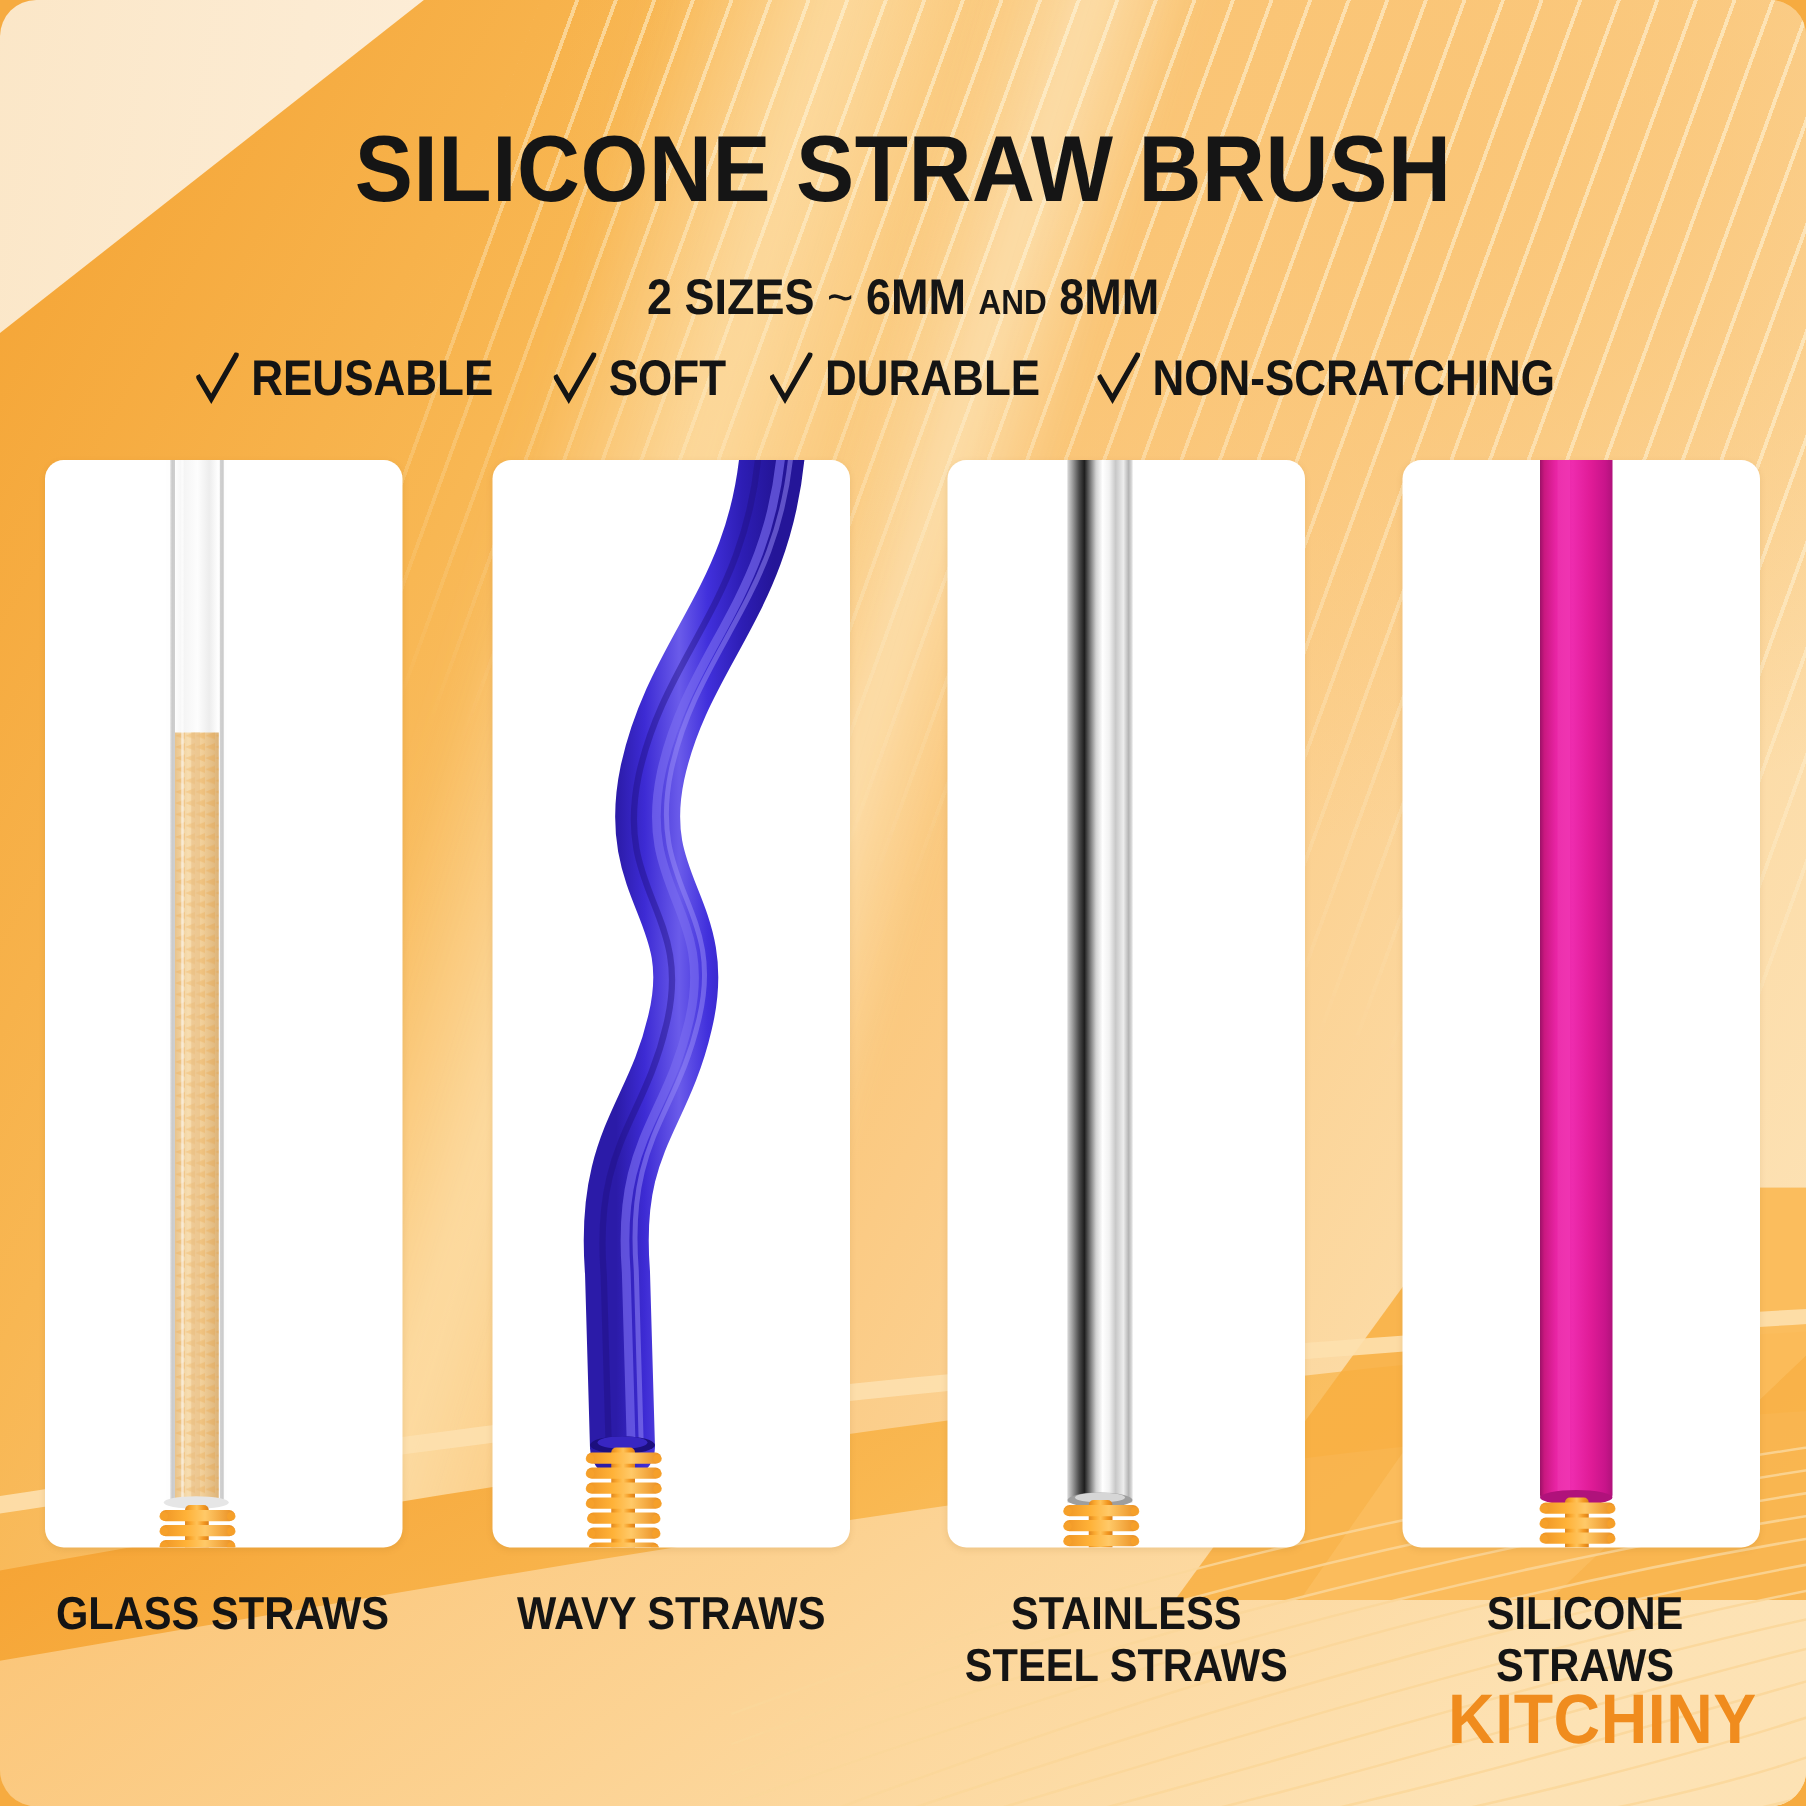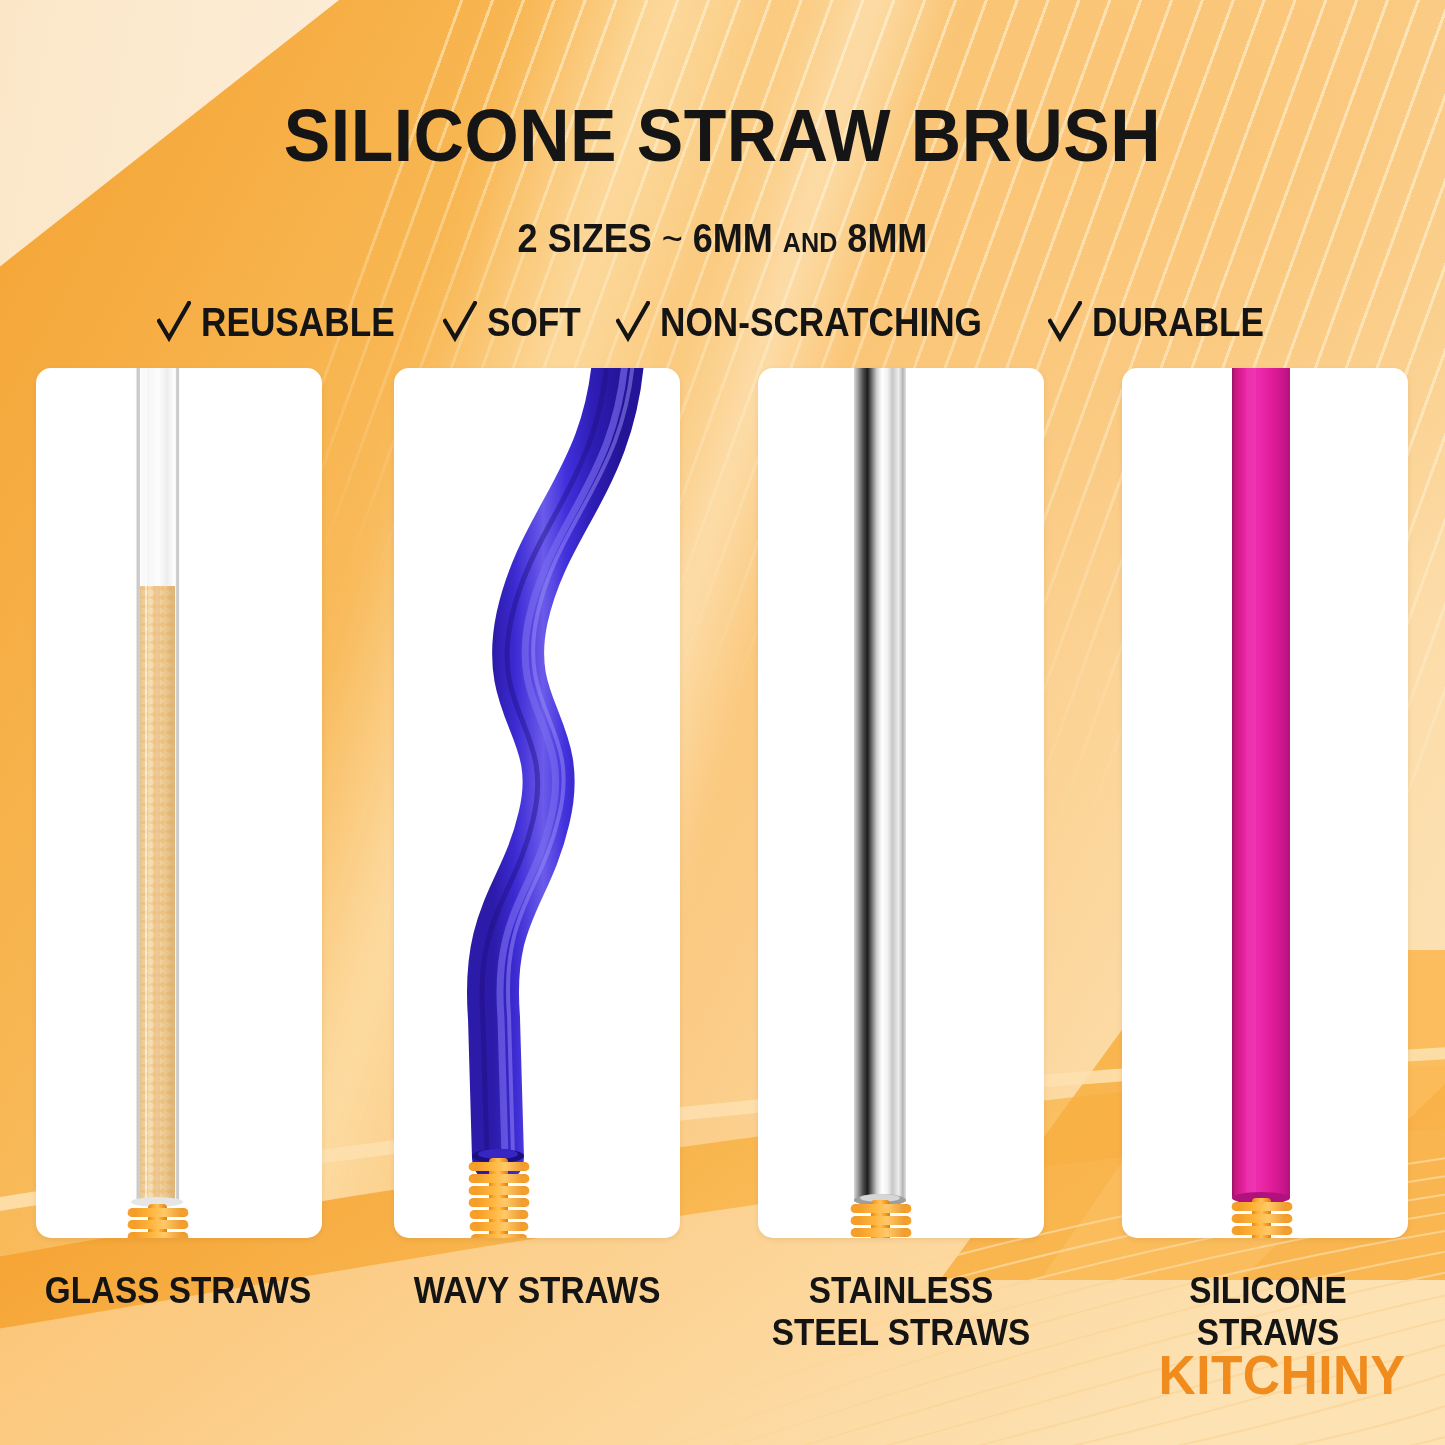--- a/index.html
+++ b/index.html
@@ -1,21 +1,21 @@
 <!DOCTYPE html>
 <html><head>
 <meta charset="utf-8">
 <style>
   html,body{margin:0;padding:0;}
   body{
     width:1445px;height:1445px;overflow:hidden;
     font-family:"Liberation Sans", sans-serif;
     background:#F6AB40;
   }
-  #stage{position:relative;width:1445px;height:1445px;overflow:hidden;}
+  #stage{position:relative;width:1445px;height:1445px;overflow:hidden;border-radius:29px;}
 
   
   .bg{position:absolute;inset:0;}
   .bg-base{
     background:
       radial-gradient(ellipse 1100px 900px at 78% 8%, #FAC576 0%, rgba(250,197,118,0) 62%),
       linear-gradient(118deg,#F4A231 0%,#F8B753 26%,#FBCB85 55%,#FCDCA8 78%,#FDE6BE 100%);
   }
   
   .wedge-tl{
@@ -61,21 +61,21 @@
   }
   .subtitle{
     position:absolute;left:0;right:0;top:218px;text-align:center;
     font-size:40px;font-weight:bold;color:#151515;line-height:1;
     transform:scaleX(.9);
   }
   .subtitle .small{font-size:28px;}
   .subtitle .tilde{font-weight:normal;}
 
   .features{
-    position:absolute;left:0;right:0;top:301px;
+    position:absolute;left:0;right:0;top:282px;
     display:flex;justify-content:center;align-items:center;
     gap:0px;
   }
   .feat{display:flex;align-items:center;gap:10px;margin:0 11px;}
   .feat .check{
     width:34px;height:42px;flex:0 0 auto;position:relative;
   }
   .feat .check svg{position:absolute;left:0;top:0;}
   .feat .flabel{
     font-size:40px;font-weight:bold;color:#141414;line-height:1;white-space:nowrap;
@@ -195,29 +195,29 @@
           </svg>
       </span>
       <span class="flabel">SOFT</span>
     </div>
     <div class="feat">
       <span class="check">
         <svg width="34" height="42" viewBox="0 0 34 42">
             <path d="M2 20 L12 37 L32 2" fill="none" stroke="#141414" stroke-width="4.2" stroke-linecap="square"></path>
           </svg>
       </span>
-      <span class="flabel">NON-SCRATCHING</span>
+      <span class="flabel">DURABLE</span>
     </div>
     <div class="feat">
       <span class="check">
         <svg width="34" height="42" viewBox="0 0 34 42">
             <path d="M2 20 L12 37 L32 2" fill="none" stroke="#141414" stroke-width="4.2" stroke-linecap="square"></path>
           </svg>
       </span>
-      <span class="flabel">DURABLE</span>
+      <span class="flabel">NON-SCRATCHING</span>
     </div>
   </div>
 
   <div class="card" style="left:36px;width:286px;">
     <div class="card-inner">
       <svg width="286" height="870" viewBox="0 0 286 870">
         <defs>
           <linearGradient id="glassG" x1="0" y1="0" x2="1" y2="0">
             <stop offset="0.00" stop-color="#FFFFFF"></stop>
             <stop offset="0.08" stop-color="#D9D9D9"></stop>

